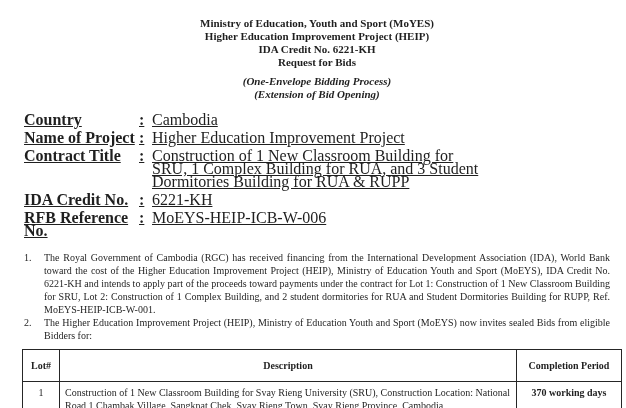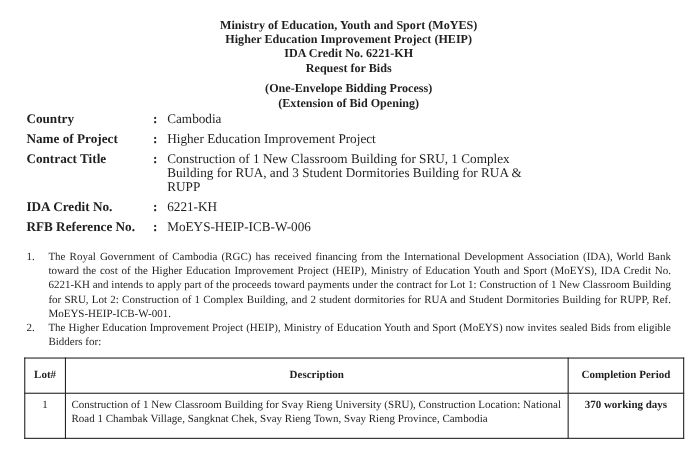--- a/index.html
+++ b/index.html
@@ -7,24 +7,24 @@
     width: 626px; height: 408px;
     background: #ffffff;
     color: #1f1f1f;
     font-family: "Liberation Serif", serif;
     overflow: hidden;
   }
   .page { padding: 17px 16px 0 24px; }
 
   
   .doc-header { text-align: center; font-weight: bold; font-size: 11px; line-height: 13px; }
-  .doc-subheader { text-align: center; font-weight: bold; font-size: 11px; line-height: 13px; margin-top: 6px; }
+  .doc-subheader { text-align: center; font-weight: bold; font-size: 11px; line-height: 13px; margin-top: 6px; font-style: italic; }
 
   
-  .fields { margin-top: 1px; font-size: 12px; line-height: 13px; }
+  .fields { margin-top: 12px; font-size: 16px; line-height: 13px; text-decoration: underline; }
   .field-row { display: flex; margin-bottom: 5px; }
   .field-label { width: 115px; font-weight: bold; flex: 0 0 auto; }
   .field-colon { width: 13px; font-weight: bold; flex: 0 0 auto; }
   .field-value { max-width: 330px; }
 
   
   .paragraphs { margin-top: 14px; font-size: 10px; line-height: 13px; }
   .para { display: flex; }
   .para-num { width: 20px; flex: 0 0 auto; }
   .para-text { flex: 1; text-align: justify; }

